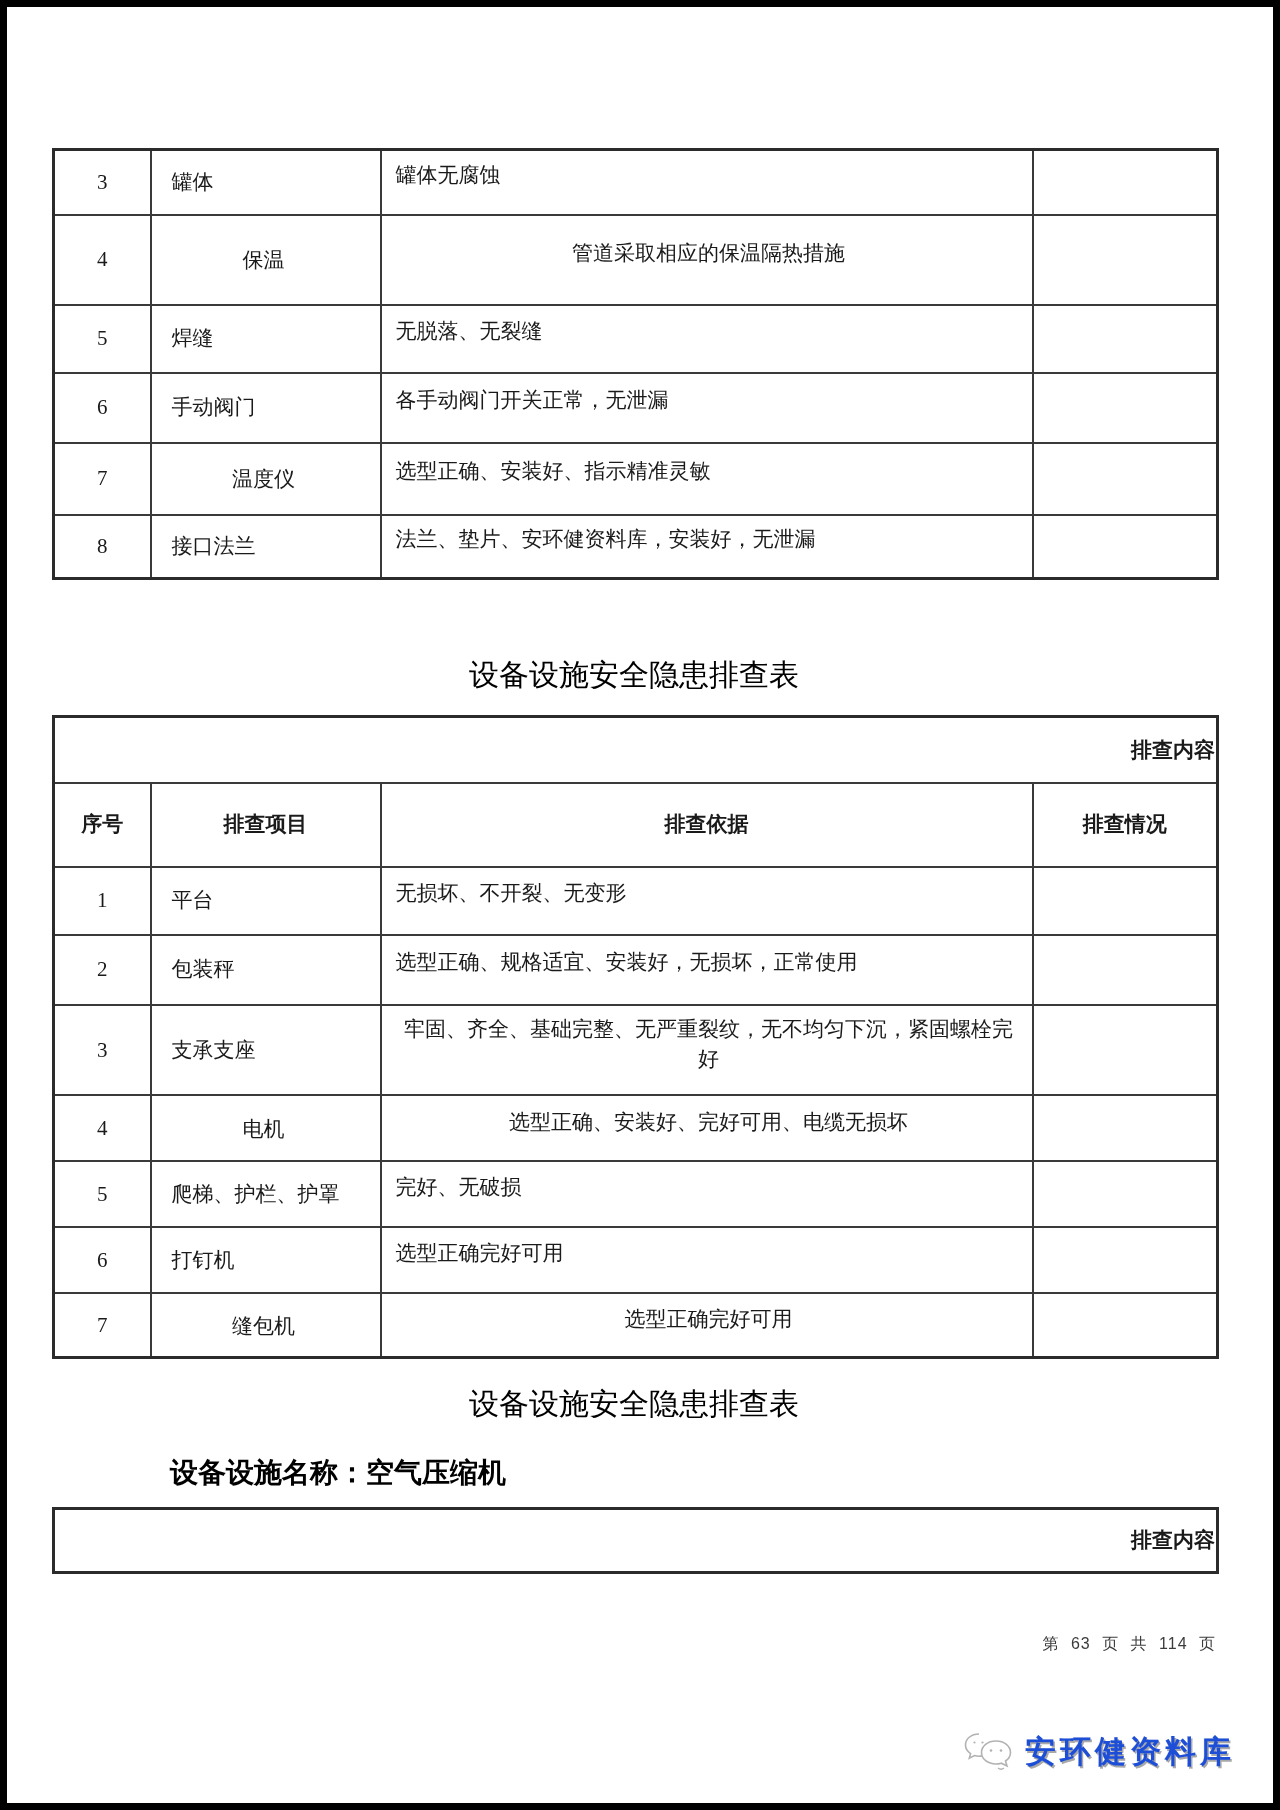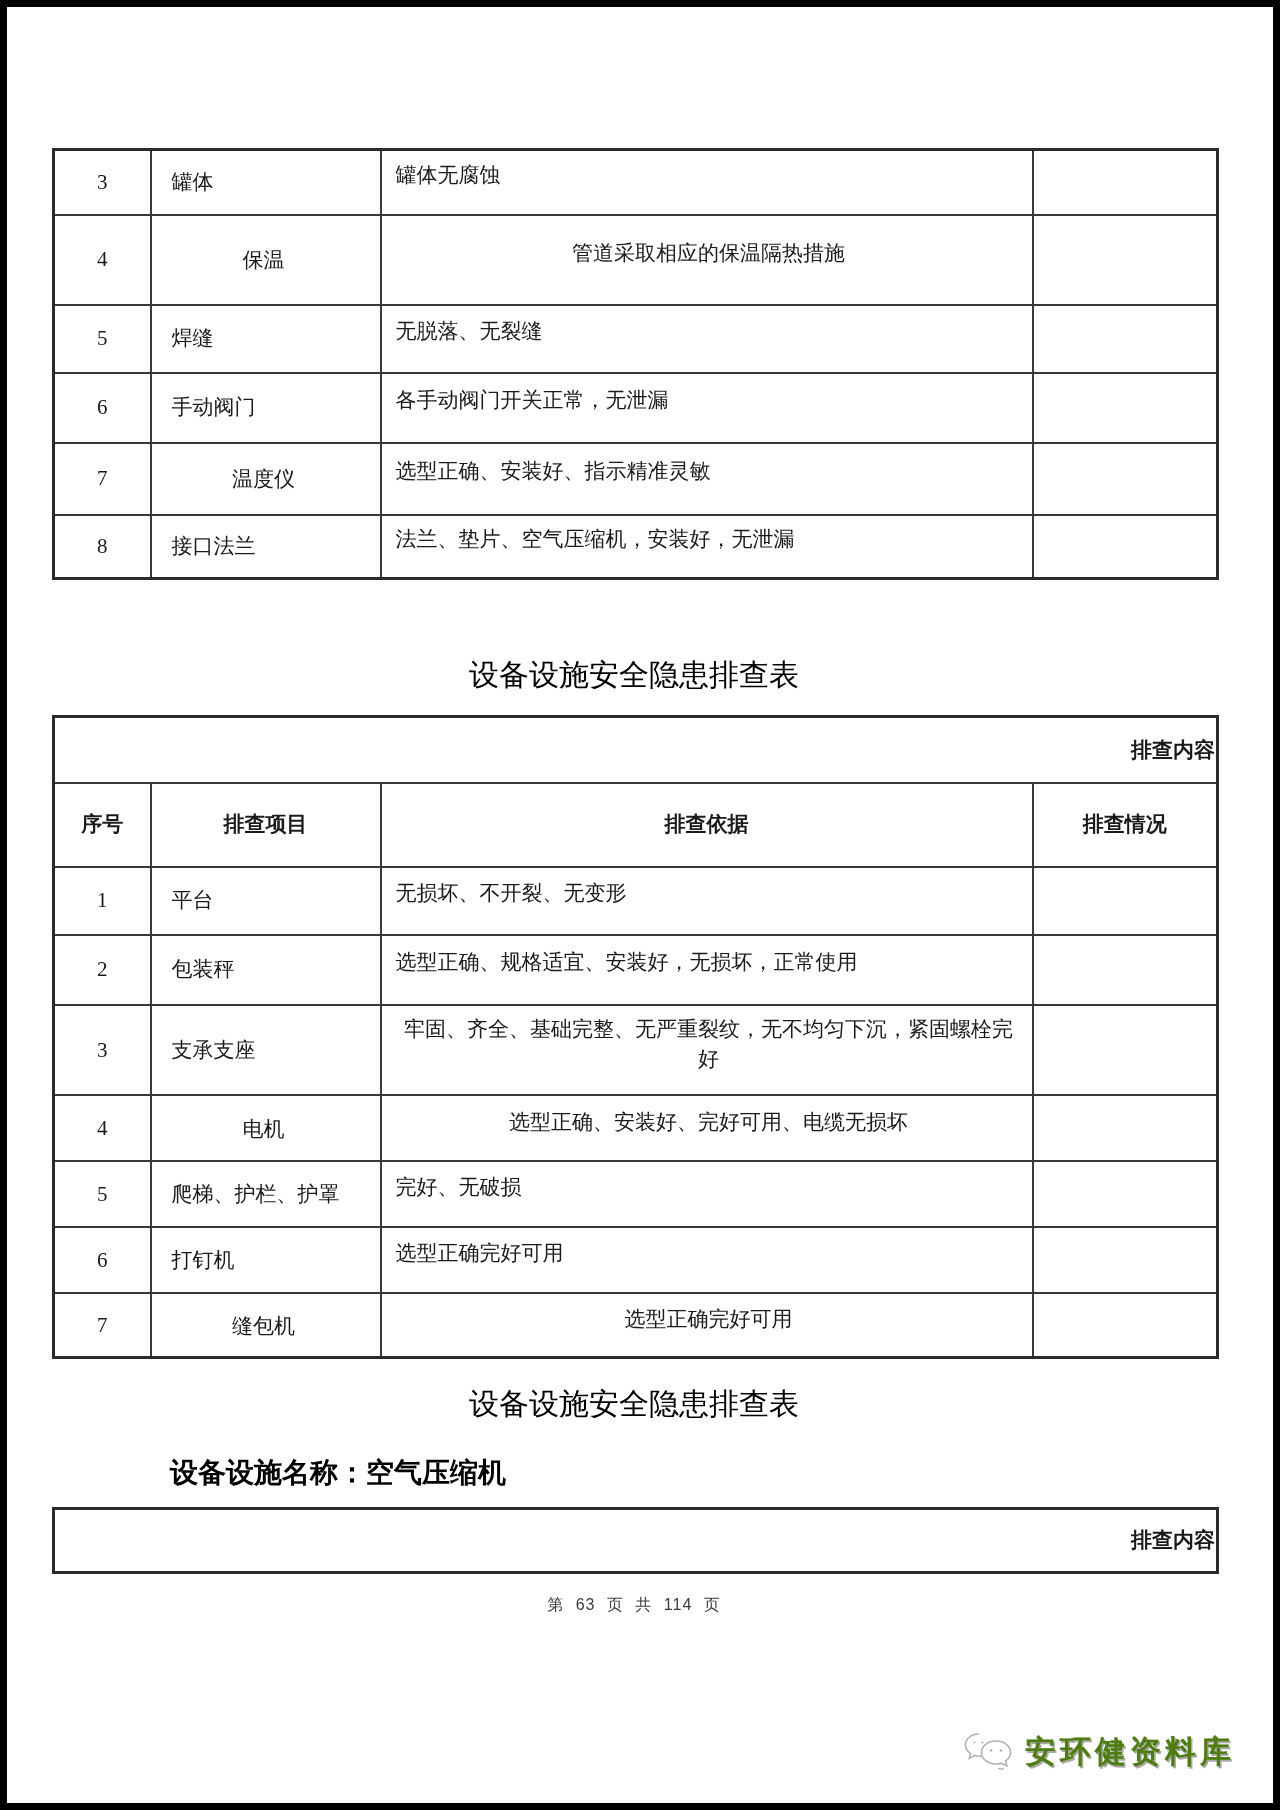--- a/index.html
+++ b/index.html
@@ -52,36 +52,36 @@
   .sec-title.second{margin-top:26px;}
   .sec-sub{
     margin:0;margin-top:32px;
     padding-left:118px;
     font-family:"Liberation Sans","DejaVu Sans",sans-serif;
     font-weight:700;font-size:28px;line-height:36px;color:#000;
   }
   .t2{margin-top:21px;}
   .t3{margin-top:16px;}
   .footer{
-    margin-top:21px;
-    text-align:center;
+    margin-top:60px;
+    text-align:right;
     font-family:"Liberation Sans","DejaVu Sans",sans-serif;
     font-size:16px;color:#3c3c3c;
     letter-spacing:1px;word-spacing:6px;
   }
   .watermark{
     position:absolute;
     right:38px;bottom:30px;
     display:flex;align-items:center;gap:10px;
     user-select:none;
   }
   .watermark .wm-text{
     font-family:"Liberation Sans","DejaVu Sans",sans-serif;
     font-weight:700;font-size:31px;letter-spacing:4px;
-    color:#4d7c0f;
+    color:#1d4ed8;
     text-shadow:1.5px 1.5px 0 #a9a9a9, -0.5px -0.5px 0 #e2e2e2;
   }
   .wm-icon svg{display:block;}
 </style>
 </head>
 <body>
 
 <div class="page">
   <div class="content">
 
@@ -119,21 +119,21 @@
         </tr>
         <tr style="height:72px">
           <td class="c-no">7</td>
           <td class="c-item vt">温度仪</td>
           <td class="c-basis">选型正确、安装好、指示精准灵敏</td>
           <td class="c-status"></td>
         </tr>
         <tr style="height:64px">
           <td class="c-no">8</td>
           <td class="c-item">接口法兰</td>
-          <td class="c-basis">法兰、垫片、空气压缩机，安装好，无泄漏</td>
+          <td class="c-basis">法兰、垫片、安环健资料库，安装好，无泄漏</td>
           <td class="c-status"></td>
         </tr>
       </tbody>
     </table>
 
     <h1 class="sec-title">设备设施安全隐患排查表</h1>
 
     <table class="insp t2">
       <colgroup>
           <col style="width:97px">

